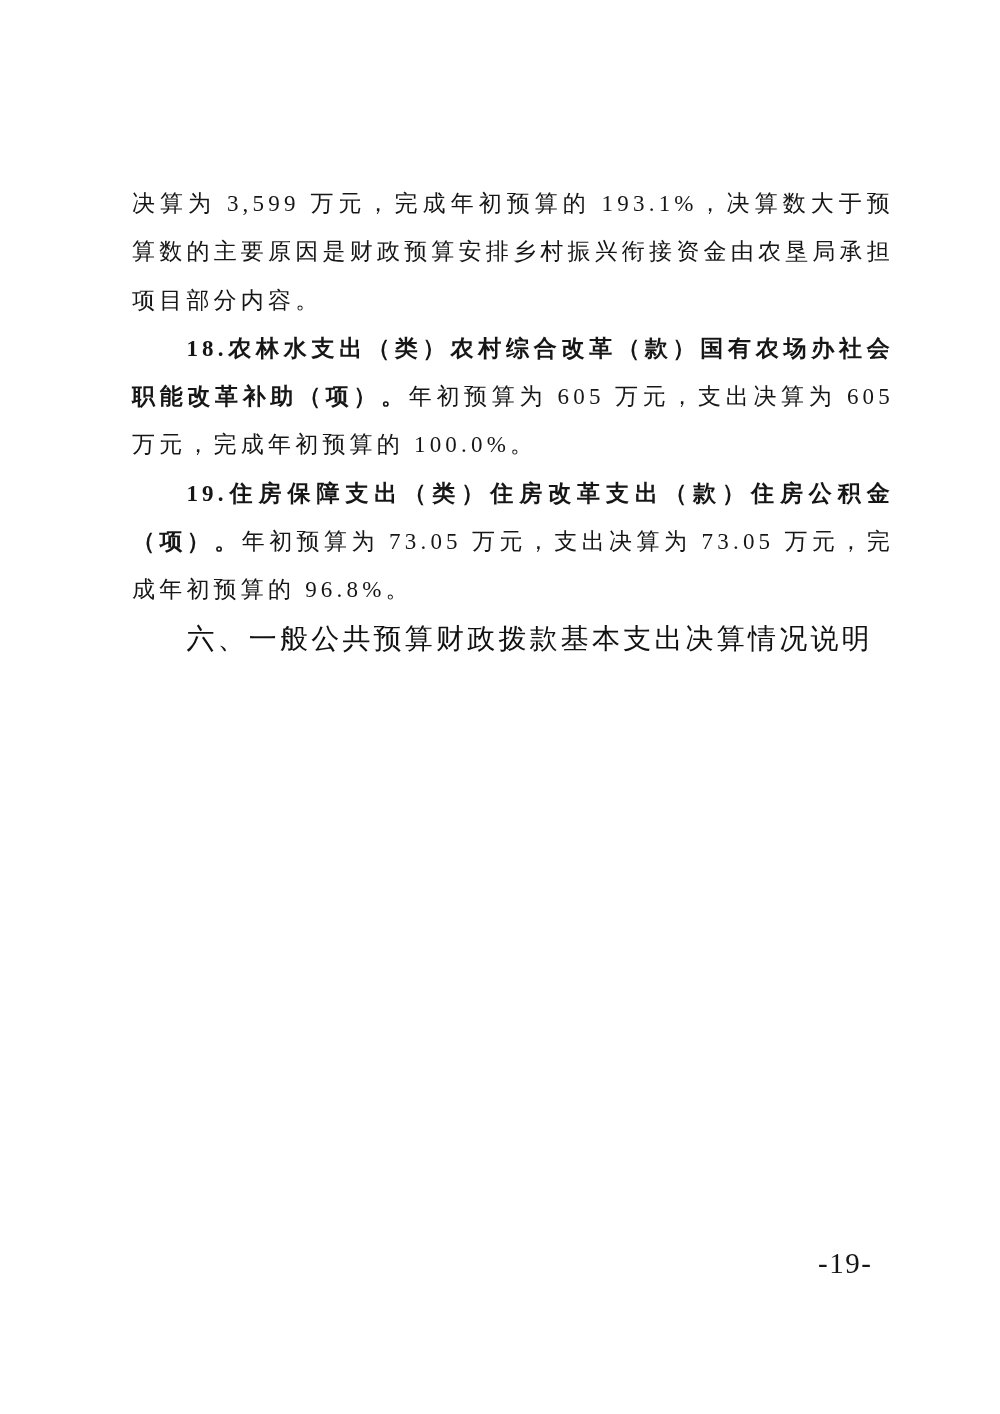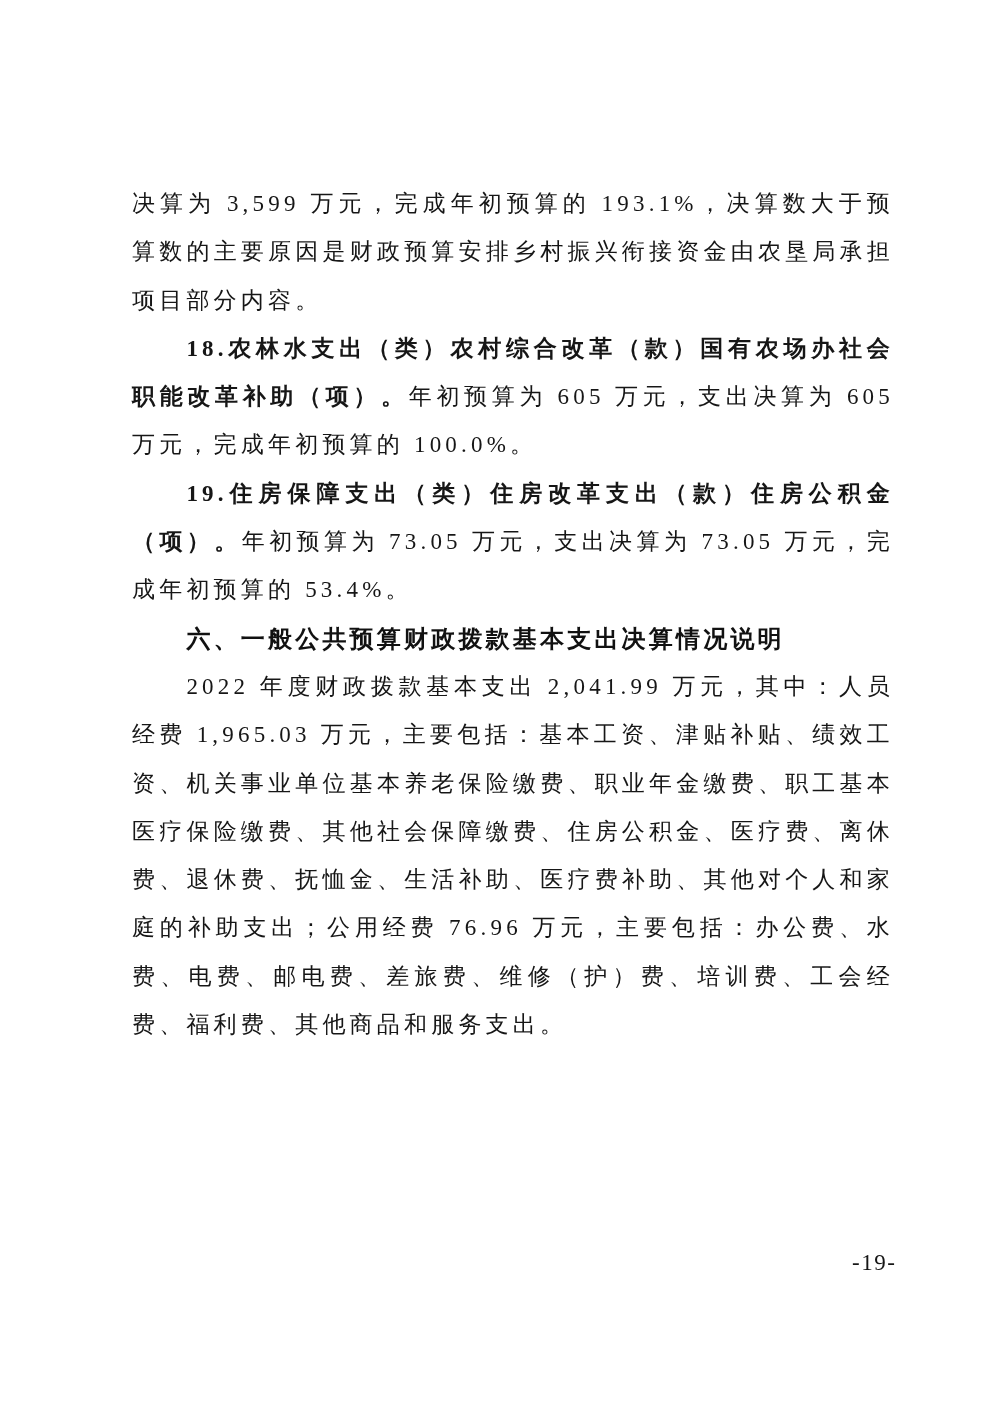--- a/index.html
+++ b/index.html
@@ -34,52 +34,51 @@
       text-indent: 0;
     }
     .lead {
       font-weight: 700;
       margin-top: 46px;
     }
     .section-heading {
       margin: 0;
       text-indent: 54.4px;
       font-family: "Liberation Sans", "DejaVu Sans", sans-serif;
-      font-weight: 700;
-      font-size: 24px;
+      font-weight: 400;
+      font-size: 28px;
       letter-spacing: 3.2px;
       line-height: 48.3px;
       text-align: left;
       color: #111111;
     }
     .page-number {
       position: absolute;
-      left: 852px;
+      left: 818px;
       top: 1239px;
       font-family: "Liberation Serif", "DejaVu Serif", serif;
-      font-size: 23px;
+      font-size: 29px;
       line-height: 48.3px;
       letter-spacing: 1.5px;
       color: #161616;
     }
   </style>
 </head>
 <body>
 
 <div class="page">
   <div class="doc-body">
 
     <p class="para continuation"><span>决算为 3,599 万元，完成年初预算的 193.1%，决算数大于预算数的主要原因是财政预算安排乡村振兴衔接资金由农垦局承担项目部分内容。</span></p>
 
     <p class="para"><span class="lead">18.农林水支出（类）农村综合改革（款）国有农场办社会职能改革补助（项）。</span><span>年初预算为 605 万元，支出决算为 605 万元，完成年初预算的 100.0%。</span></p>
 
-    <p class="para"><span class="lead">19.住房保障支出（类）住房改革支出（款）住房公积金（项）。</span><span>年初预算为 73.05 万元，支出决算为 73.05 万元，完成年初预算的 53.4%。</span></p>
+    <p class="para"><span class="lead">19.住房保障支出（类）住房改革支出（款）住房公积金（项）。</span><span>年初预算为 73.05 万元，支出决算为 73.05 万元，完成年初预算的 96.8%。</span></p>
 
 
     <h2 class="section-heading"><span>六、一般公共预算财政拨款基本支出决算情况说明</span></h2>
 
-    <p class="para"><span>2022 年度财政拨款基本支出 2,041.99 万元，其中：人员经费 1,965.03 万元，主要包括：基本工资、津贴补贴、绩效工资、机关事业单位基本养老保险缴费、职业年金缴费、职工基本医疗保险缴费、其他社会保障缴费、住房公积金、医疗费、离休费、退休费、抚恤金、生活补助、医疗费补助、其他对个人和家庭的补助支出；公用经费 76.96 万元，主要包括：办公费、水费、电费、邮电费、差旅费、维修（护）费、培训费、工会经费、福利费、其他商品和服务支出。</span></p>
 
 
   </div>
 
   <div class="page-number">-19-</div>
 </div>
 
 </body></html>

